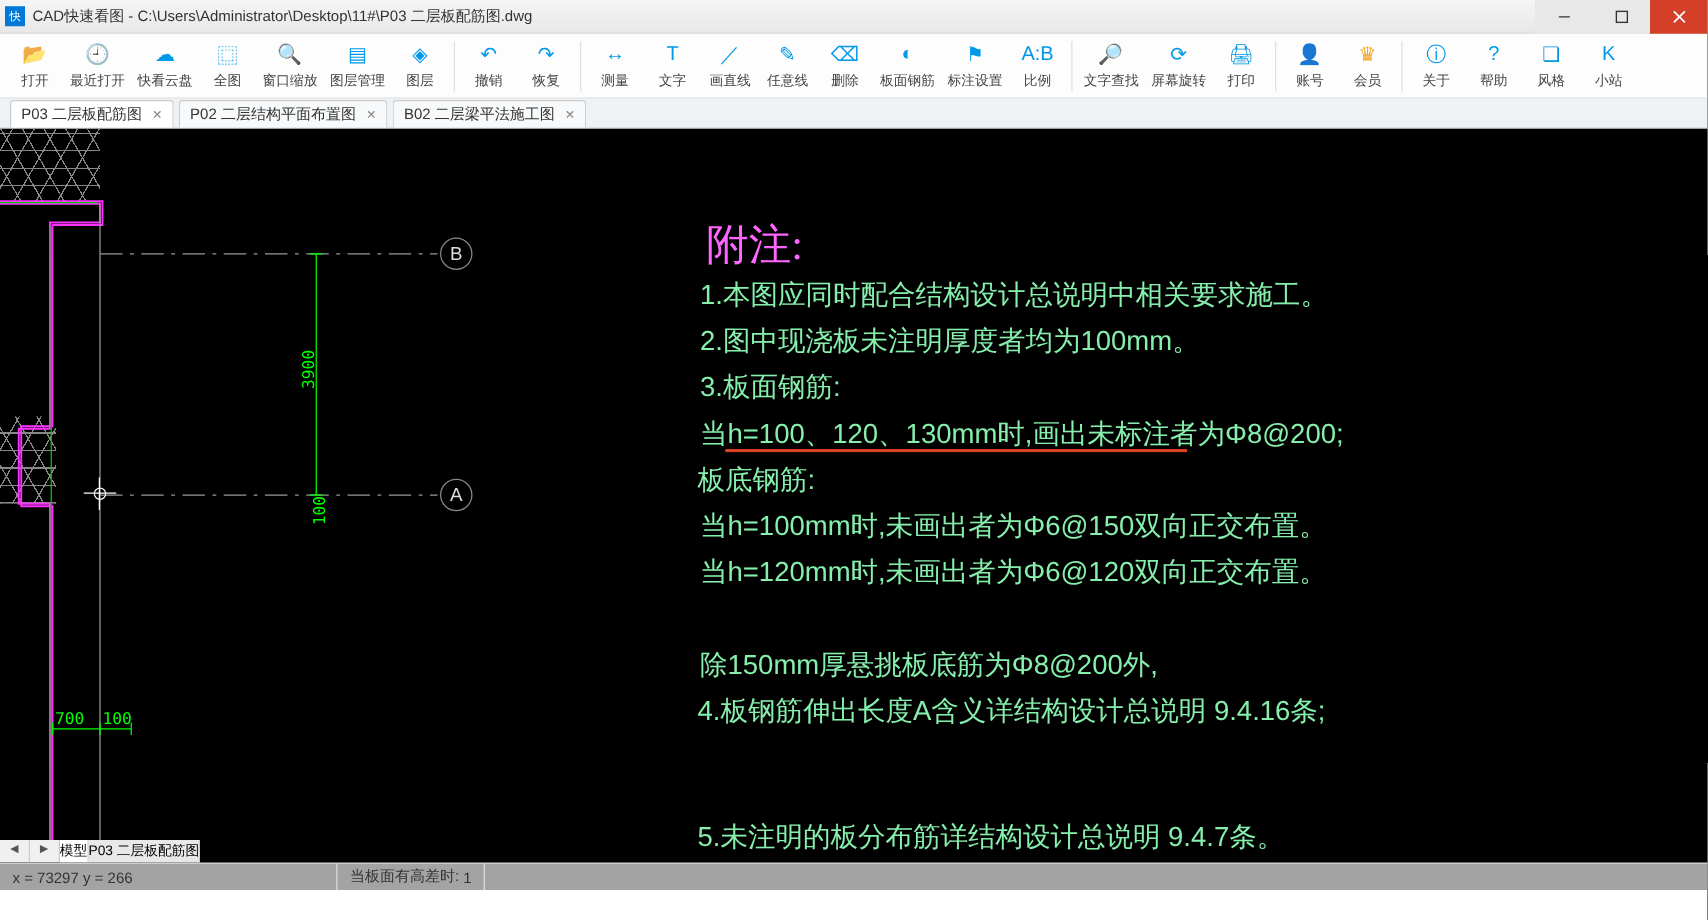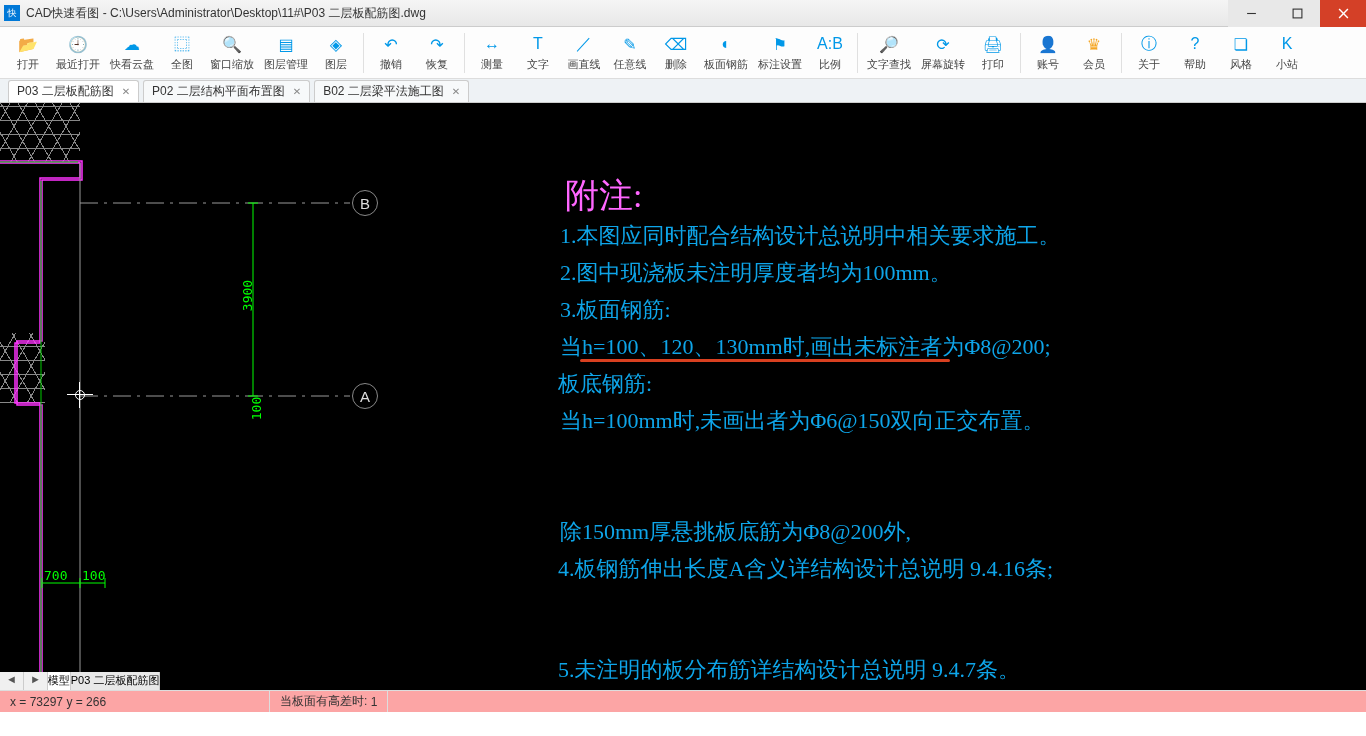--- a/index.html
+++ b/index.html
@@ -29,40 +29,40 @@
 .canvas { position: relative; width: 1366px; height: 587px; background: #000; overflow: hidden; }
 
 .hex { position: absolute; width: 90px; height: 82px; --c: #888; background-image:
   repeating-linear-gradient(60deg, var(--c) 0 1px, transparent 1px 15px),
   repeating-linear-gradient(-60deg, var(--c) 0 1px, transparent 1px 15px),
   repeating-linear-gradient(0deg, var(--c) 0 1px, transparent 1px 14px);
   clip-path: polygon(0 0, 100% 0, 100% 100%, 0 100%); }
 
 .lineset line { stroke-width: 1; }
 
-.annot { position: absolute; color: #0ea5e9; font-family: Liberation Serif, serif; }
+.annot { position: absolute; color: #86efac; font-family: Liberation Sans, sans-serif; }
 .annot.magenta { color: #ff66ff; font-family: Liberation Serif, serif; }
 .annot.heading { font-size: 34px; }
 .annot.body { font-size: 22px; line-height: 36px; white-space: nowrap; }
 .dim { position: absolute; color: #00ff00; font-size: 13px; font-family: monospace; }
 .bubble { position: absolute; width: 26px; height: 26px; border: 1px solid #888; border-radius: 50%; color: #ddd; display: flex; align-items: center; justify-content: center; font-size: 15px; }
 .crosshair { position: absolute; width: 20px; height: 20px; }
 .crosshair::before, .crosshair::after { content:""; position:absolute; background:#fff; }
 .crosshair::before { left:9px; top:-3px; width:1px; height:26px; }
 .crosshair::after { top:9px; left:-3px; height:1px; width:26px; }
 .crosshair .c { position:absolute; left:5px; top:5px; width:10px; height:10px; border:1px solid #fff; border-radius:50%; }
 
 .redunderline { position: absolute; border-bottom: 3px solid #d94020; border-radius: 2px; }
 
 .layout-tabs { position: absolute; bottom: 0; left: 0; height: 18px; background: #f0f0f0; display: flex; font-size: 11px; }
 .layout-tab { padding: 1px 0; border-right: 1px solid #ccc; background: #e8e8e8; cursor: pointer; }
 .layout-tab.active { background: #fff; }
 .layout-arrow { padding: 1px 6px; border-right: 1px solid #ccc; color: #555; }
 
-.statusbar { height: 22px; background: #fca5a5; border-top: 1px solid #ddd; display: flex; align-items: center; font-size: 12px; color: #333; }
+.statusbar { height: 22px; background: #a3a3a3; border-top: 1px solid #ddd; display: flex; align-items: center; font-size: 12px; color: #333; }
 .statusbar .cell { padding: 0 10px; border-right: 1px solid #ddd; height: 100%; display: flex; align-items: center; }
 .statusbar .cell.wide { min-width: 270px; }
 </style>
 </head>
 <body>
 
 <div class="titlebar">
   <span class="icon">快</span>
   <span class="title">CAD快速看图 - C:\Users\Administrator\Desktop\11#\P03 二层板配筋图.dwg</span>
   <div class="winbtns">
@@ -252,20 +252,21 @@
   <div class="dim" style="left:82px;top:465px">100</div>
 
   <div class="annot magenta heading" style="left:565px;top:70px">附注:</div>
   <div class="annot body" style="left:560px;top:115px">1.本图应同时配合结构设计总说明中相关要求施工。</div>
   <div class="annot body" style="left:560px;top:152px">2.图中现浇板未注明厚度者均为100mm。</div>
   <div class="annot body" style="left:560px;top:189px">3.板面钢筋:</div>
   <div class="annot body" style="left:560px;top:226px">   当h=100、120、130mm时,画出未标注者为Φ8@200;</div>
   <div class="redunderline" style="left:580px;top:256px;width:370px"></div>
   <div class="annot body" style="left:558px;top:263px">板底钢筋:</div>
   <div class="annot body" style="left:560px;top:300px">   当h=100mm时,未画出者为Φ6@150双向正交布置。</div>
+  <div class="annot body" style="left:560px;top:337px">   当h=120mm时,未画出者为Φ6@120双向正交布置。</div>
   <div class="annot body" style="left:560px;top:411px">   除150mm厚悬挑板底筋为Φ8@200外,</div>
   <div class="annot body" style="left:558px;top:448px">4.板钢筋伸出长度A含义详结构设计总说明 9.4.16条;</div>
   <div class="annot body" style="left:558px;top:549px">5.未注明的板分布筋详结构设计总说明 9.4.7条。</div>
 
   <div class="layout-tabs">
     <div class="layout-arrow">◄</div>
     <div class="layout-arrow">►</div>
     <div class="layout-tab active">模型</div>
     <div class="layout-tab">P03 二层板配筋图</div>
   </div>

